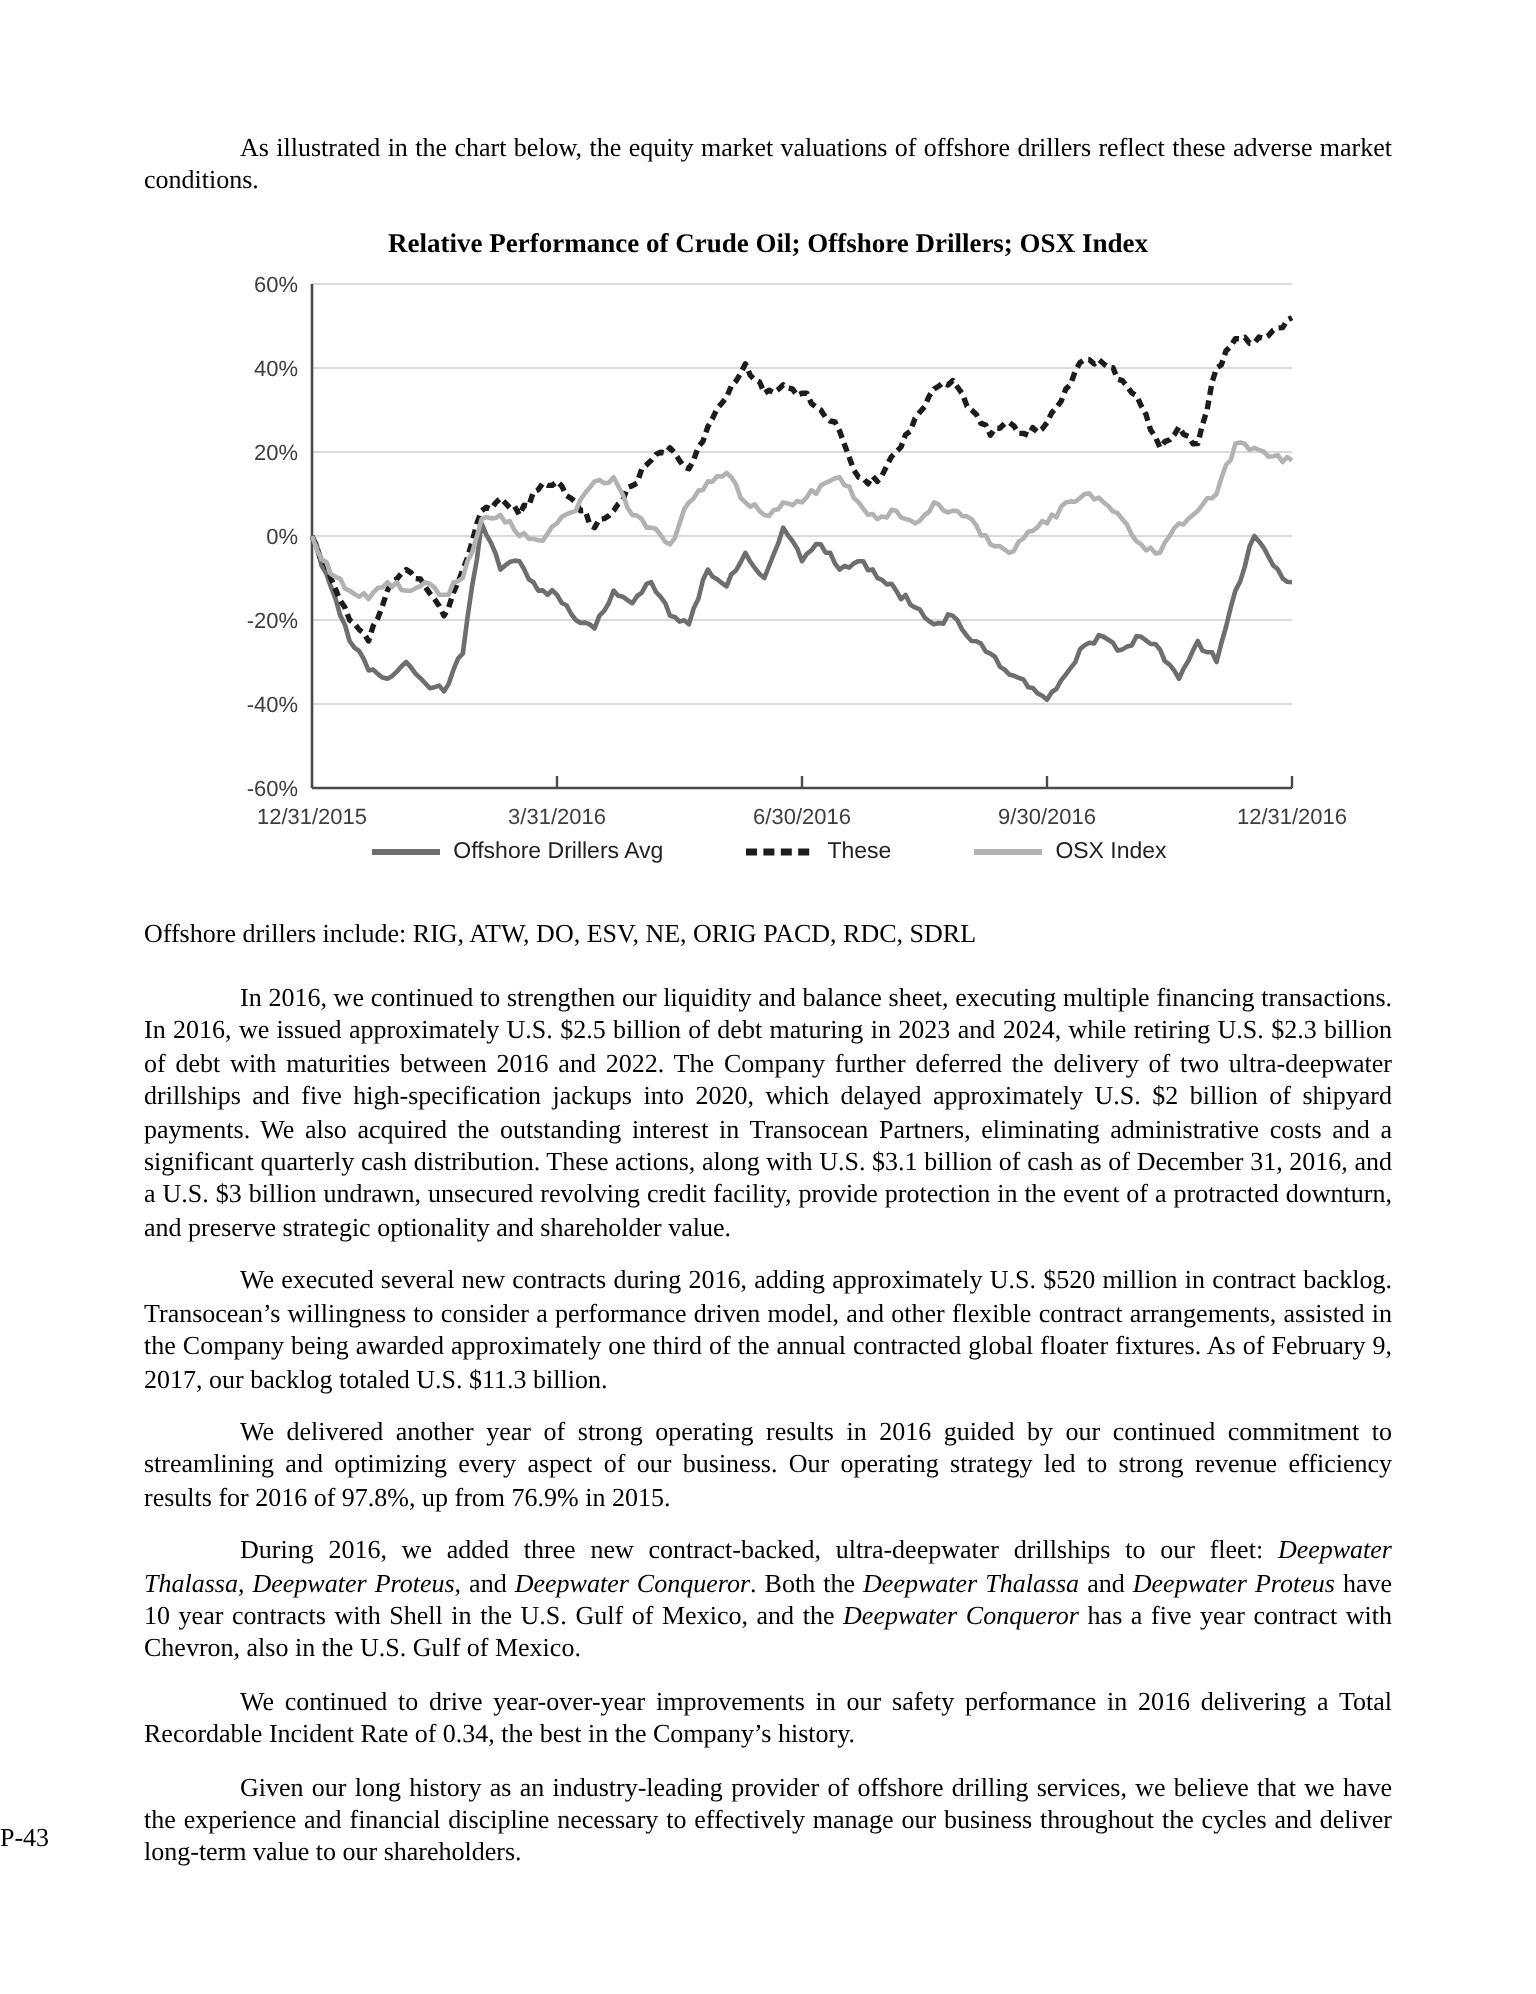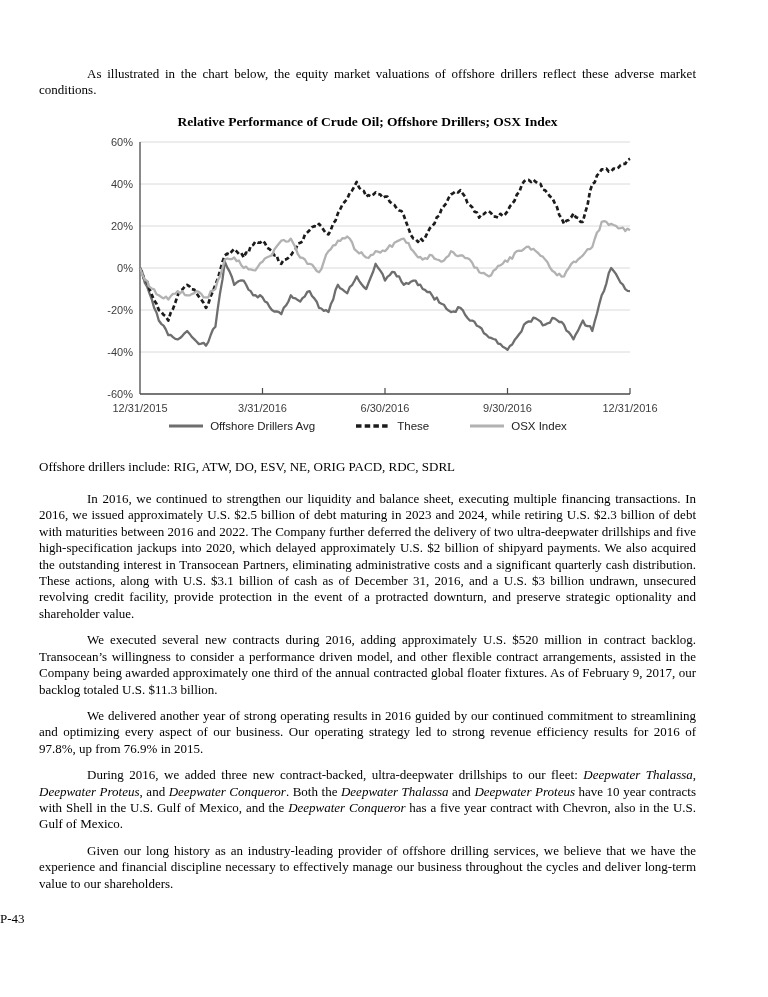--- a/index.html
+++ b/index.html
@@ -1,18 +1,18 @@
 <!DOCTYPE html>
 <html><head>
 <meta charset="utf-8">
 <style>
   html,body { margin:0; padding:0; background:#ffffff; }
   .page {
     width:768px; height:959px; box-sizing:border-box;
-    padding:66px 72px 30px 39px;
+    padding:66px 72px 30px 72px;
     background:#ffffff; color:#000;
     font-family:"Liberation Serif", serif;
     font-size:13px; line-height:16.4px;
     position:relative; overflow:hidden;
   }
   .para { text-align:justify; text-indent:48px; margin:0 0 10px 0; }
   .para .it { font-style:italic; }
   .chart-title {
     text-align:center; font-weight:bold; font-size:13.5px;
     margin:15px 0 6px 0;
@@ -91,17 +91,18 @@
       </span>
     </div>
 
   <p class="caption">Offshore drillers include: RIG, ATW, DO, ESV, NE, ORIG PACD, RDC, SDRL</p>
 
   <div id="body-paras">
       <p class="para"><span>In 2016, we continued to strengthen our liquidity and balance sheet, executing multiple financing transactions. In 2016, we issued approximately U.S. $2.5 billion of debt maturing in 2023 and 2024, while retiring U.S. $2.3 billion of debt with maturities between 2016 and 2022. The Company further deferred the delivery of two ultra-deepwater drillships and five high-specification jackups into 2020, which delayed approximately U.S. $2 billion of shipyard payments. We also acquired the outstanding interest in Transocean Partners, eliminating administrative costs and a significant quarterly cash distribution. These actions, along with U.S. $3.1 billion of cash as of December 31, 2016, and a U.S. $3 billion undrawn, unsecured revolving credit facility, provide protection in the event of a protracted downturn, and preserve strategic optionality and shareholder value.</span></p>
       <p class="para"><span>We executed several new contracts during 2016, adding approximately U.S. $520 million in contract backlog. Transocean’s willingness to consider a performance driven model, and other flexible contract arrangements, assisted in the Company being awarded approximately one third of the annual contracted global floater fixtures. As of February 9, 2017, our backlog totaled U.S. $11.3 billion.</span></p>
       <p class="para"><span>We delivered another year of strong operating results in 2016 guided by our continued commitment to streamlining and optimizing every aspect of our business. Our operating strategy led to strong revenue efficiency results for 2016 of 97.8%, up from 76.9% in 2015.</span></p>
       <p class="para"><span>During 2016, we added three new contract-backed, ultra-deepwater drillships to our fleet: </span><span class="it">Deepwater Thalassa</span><span>, </span><span class="it">Deepwater Proteus</span><span>, and </span><span class="it">Deepwater Conqueror</span><span>. Both the </span><span class="it">Deepwater Thalassa</span><span> and </span><span class="it">Deepwater Proteus</span><span> have 10 year contracts with Shell in the U.S. Gulf of Mexico, and the </span><span class="it">Deepwater Conqueror</span><span> has a five year contract with Chevron, also in the U.S. Gulf of Mexico.</span></p>
+      <p class="para"><span>We continued to drive year-over-year improvements in our safety performance in 2016 delivering a Total Recordable Incident Rate of 0.34, the best in the Company’s history.</span></p>
       <p class="para"><span>Given our long history as an industry-leading provider of offshore drilling services, we believe that we have the experience and financial discipline necessary to effectively manage our business throughout the cycles and deliver long-term value to our shareholders.</span></p>
     </div>
 
   <div class="footer">P-43</div>
 </div>
 
 </body></html>

